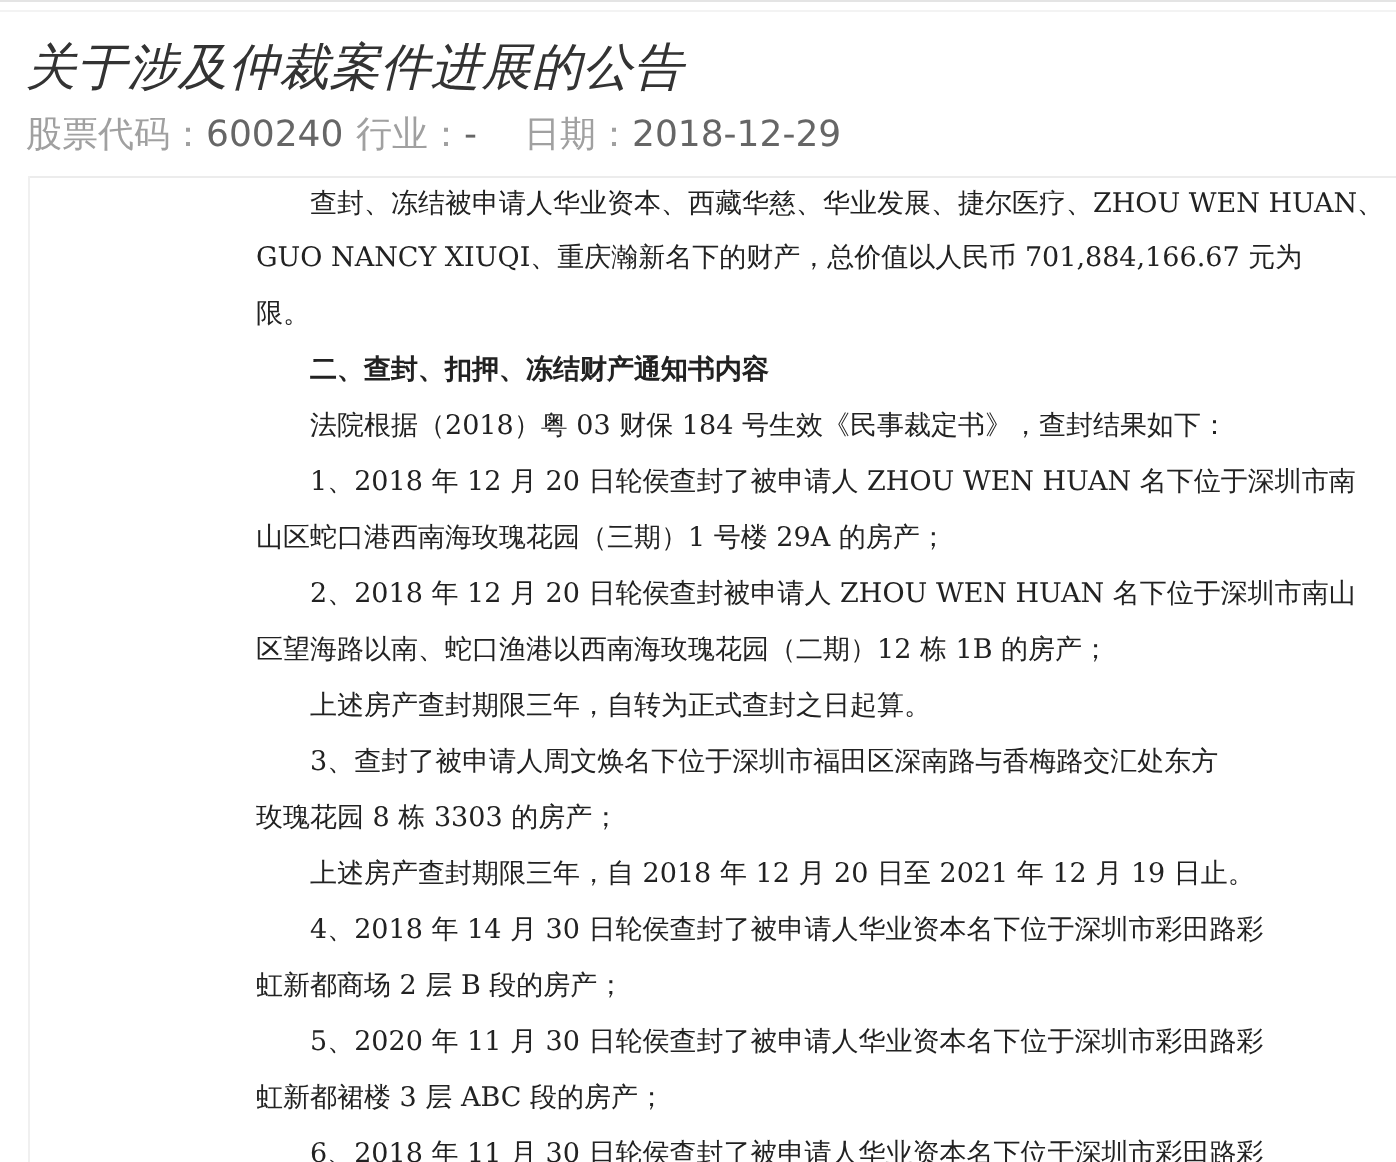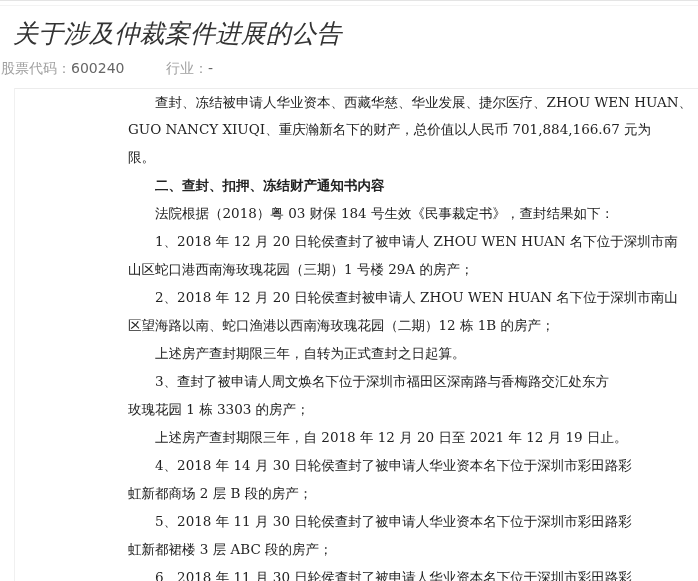--- a/index.html
+++ b/index.html
@@ -10,22 +10,22 @@
       position: relative;
     }
     .topline { position: absolute; left: 0; top: 0; width: 698px; height: 1px; background: #e4e4e4; }
     .topline2 { position: absolute; left: 0; top: 5px; width: 698px; height: 1px; background: #f3f3f3; }
     .title {
       position: absolute; left: 13px; top: 17px;
       font-size: 25px; color: #333333; letter-spacing: 0.3px;
       white-space: nowrap; line-height: 34px; font-style: italic;
     }
     .meta {
-      position: absolute; left: 1px; top: 57px; height: 22px;
-      font-size: 14px; color: #999999; white-space: nowrap; line-height: 22px;
+      position: absolute; left: 13px; top: 57px; height: 22px;
+      font-size: 18px; color: #999999; white-space: nowrap; line-height: 22px;
       display: flex;
       align-items: flex-end;
     }
     .meta .item { margin-right: 0; }
     .meta .label { color: #a0a0a0; }
     .meta .value { color: #666666; }
     .meta .i1 { width: 148px; }
     .meta .i2 { width: 140px; }
     .meta .i3 { width: 84px; margin-left: 17px; }
     .divider { position: absolute; left: 14px; top: 88px; width: 684px; height: 1px; background: #ececec; }
@@ -50,37 +50,40 @@
 
 <div class="title">关于涉及仲裁案件进展的公告</div>
 
 <div class="meta">
   <div class="item i1">
     <span class="label">股票代码：</span><span class="value">600240</span>
   </div>
   <div class="item i3">
     <span class="label">行业：</span><span class="value">-</span>
   </div>
+  <div class="item i4">
+    <span class="label">日期：</span><span class="value">2018-12-29</span>
+  </div>
 </div>
 
 <div class="divider"></div>
 <div class="leftline"></div>
 
 <div class="doc">
   <div class="line indent" style="top:0px">查封、冻结被申请人华业资本、西藏华慈、华业发展、捷尔医疗、ZHOU WEN HUAN、</div>
   <div class="line flush" style="top:27px">GUO NANCY XIUQI、重庆瀚新名下的财产，总价值以人民币 701,884,166.67 元为</div>
   <div class="line flush" style="top:55px">限。</div>
   <div class="line indent bold" style="top:83px">二、查封、扣押、冻结财产通知书内容</div>
   <div class="line indent" style="top:111px">法院根据（2018）粤 03 财保 184 号生效《民事裁定书》，查封结果如下：</div>
   <div class="line indent" style="top:139px">1、2018 年 12 月 20 日轮侯查封了被申请人 ZHOU WEN HUAN 名下位于深圳市南</div>
   <div class="line flush" style="top:167px">山区蛇口港西南海玫瑰花园（三期）1 号楼 29A 的房产；</div>
   <div class="line indent" style="top:195px">2、2018 年 12 月 20 日轮侯查封被申请人 ZHOU WEN HUAN 名下位于深圳市南山</div>
   <div class="line flush" style="top:223px">区望海路以南、蛇口渔港以西南海玫瑰花园（二期）12 栋 1B 的房产；</div>
   <div class="line indent" style="top:251px">上述房产查封期限三年，自转为正式查封之日起算。</div>
   <div class="line indent" style="top:279px">3、查封了被申请人周文焕名下位于深圳市福田区深南路与香梅路交汇处东方</div>
-  <div class="line flush" style="top:307px">玫瑰花园 1 栋 3303 的房产；</div>
+  <div class="line flush" style="top:307px">玫瑰花园 8 栋 3303 的房产；</div>
   <div class="line indent" style="top:335px">上述房产查封期限三年，自 2018 年 12 月 20 日至 2021 年 12 月 19 日止。</div>
   <div class="line indent" style="top:363px">4、2018 年 14 月 30 日轮侯查封了被申请人华业资本名下位于深圳市彩田路彩</div>
   <div class="line flush" style="top:391px">虹新都商场 2 层 B 段的房产；</div>
-  <div class="line indent" style="top:419px">5、2018 年 11 月 30 日轮侯查封了被申请人华业资本名下位于深圳市彩田路彩</div>
+  <div class="line indent" style="top:419px">5、2020 年 11 月 30 日轮侯查封了被申请人华业资本名下位于深圳市彩田路彩</div>
   <div class="line flush" style="top:447px">虹新都裙楼 3 层 ABC 段的房产；</div>
   <div class="line indent" style="top:475px">6、2018 年 11 月 30 日轮侯查封了被申请人华业资本名下位于深圳市彩田路彩</div>
 </div>
 
 </body></html>

